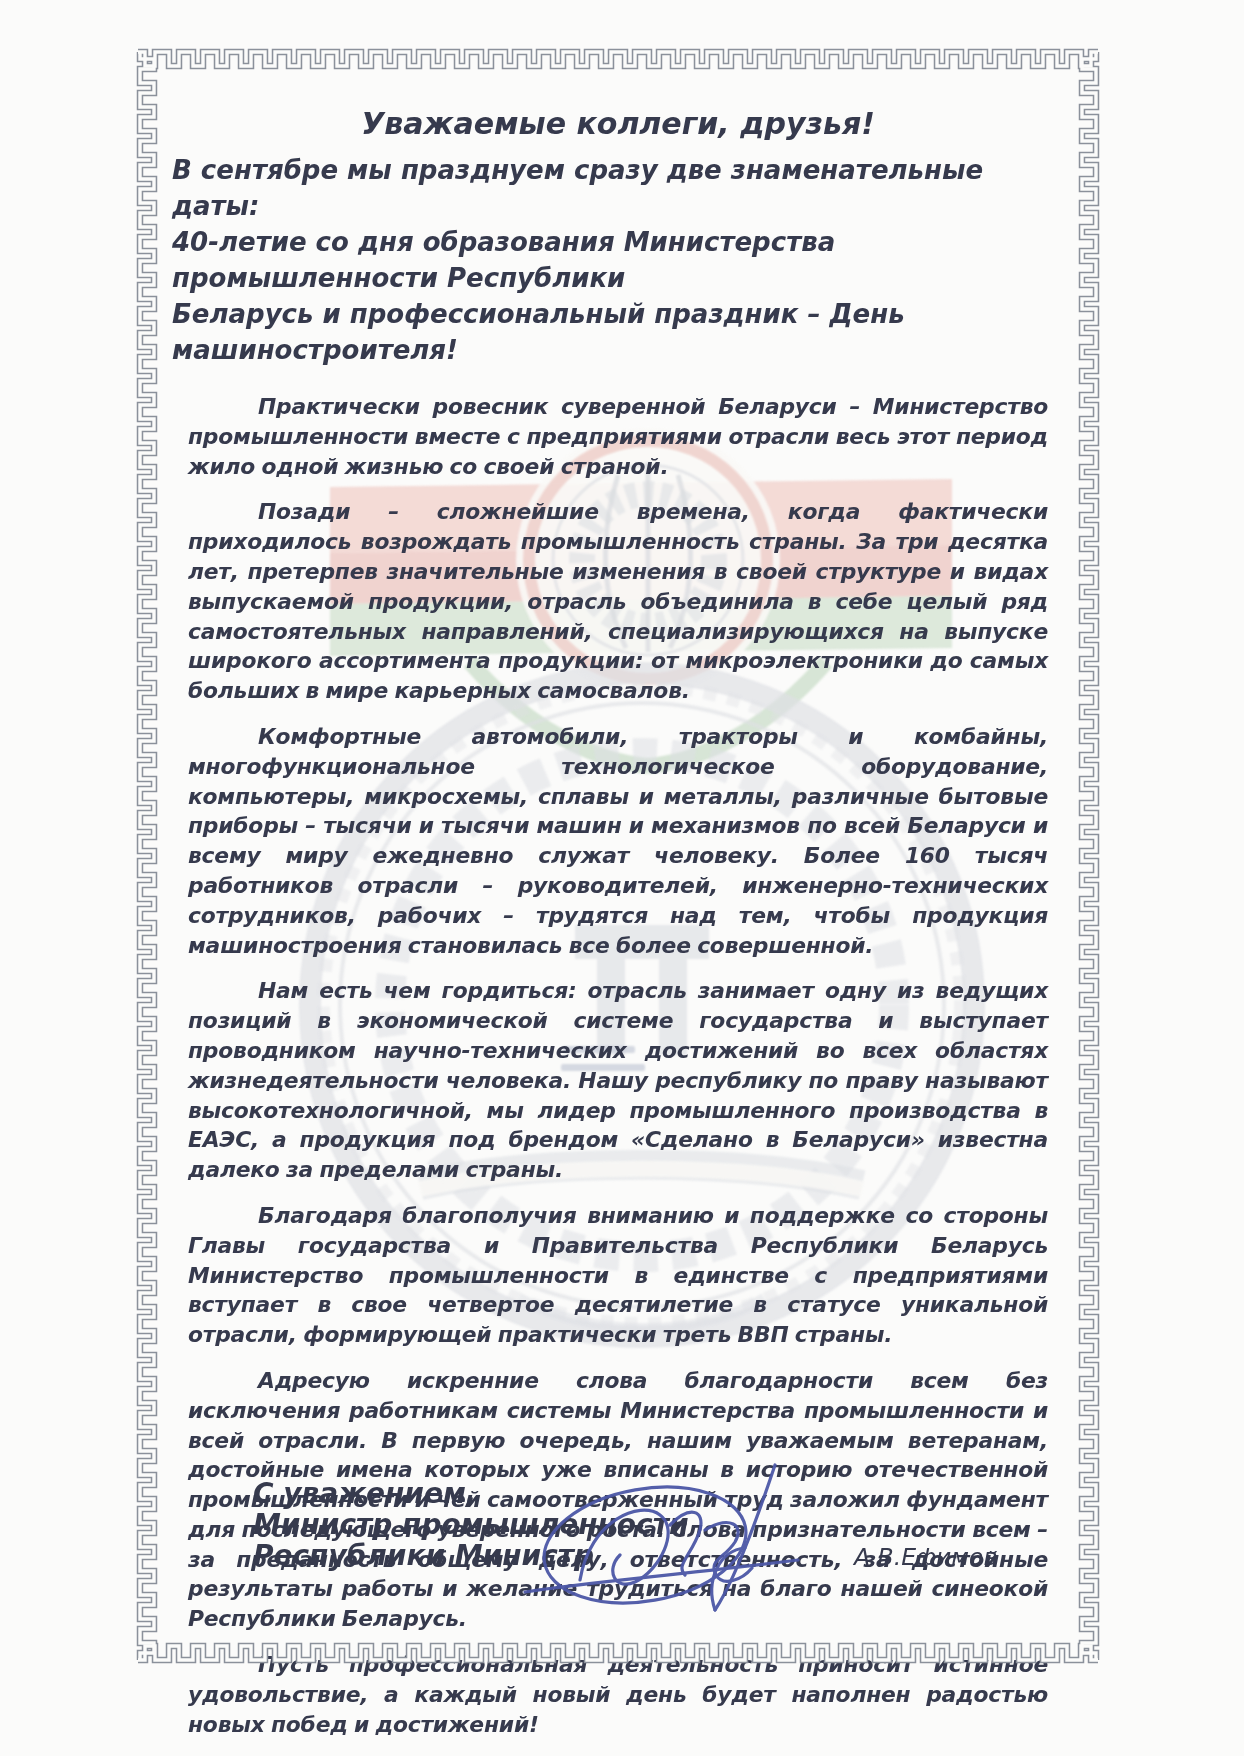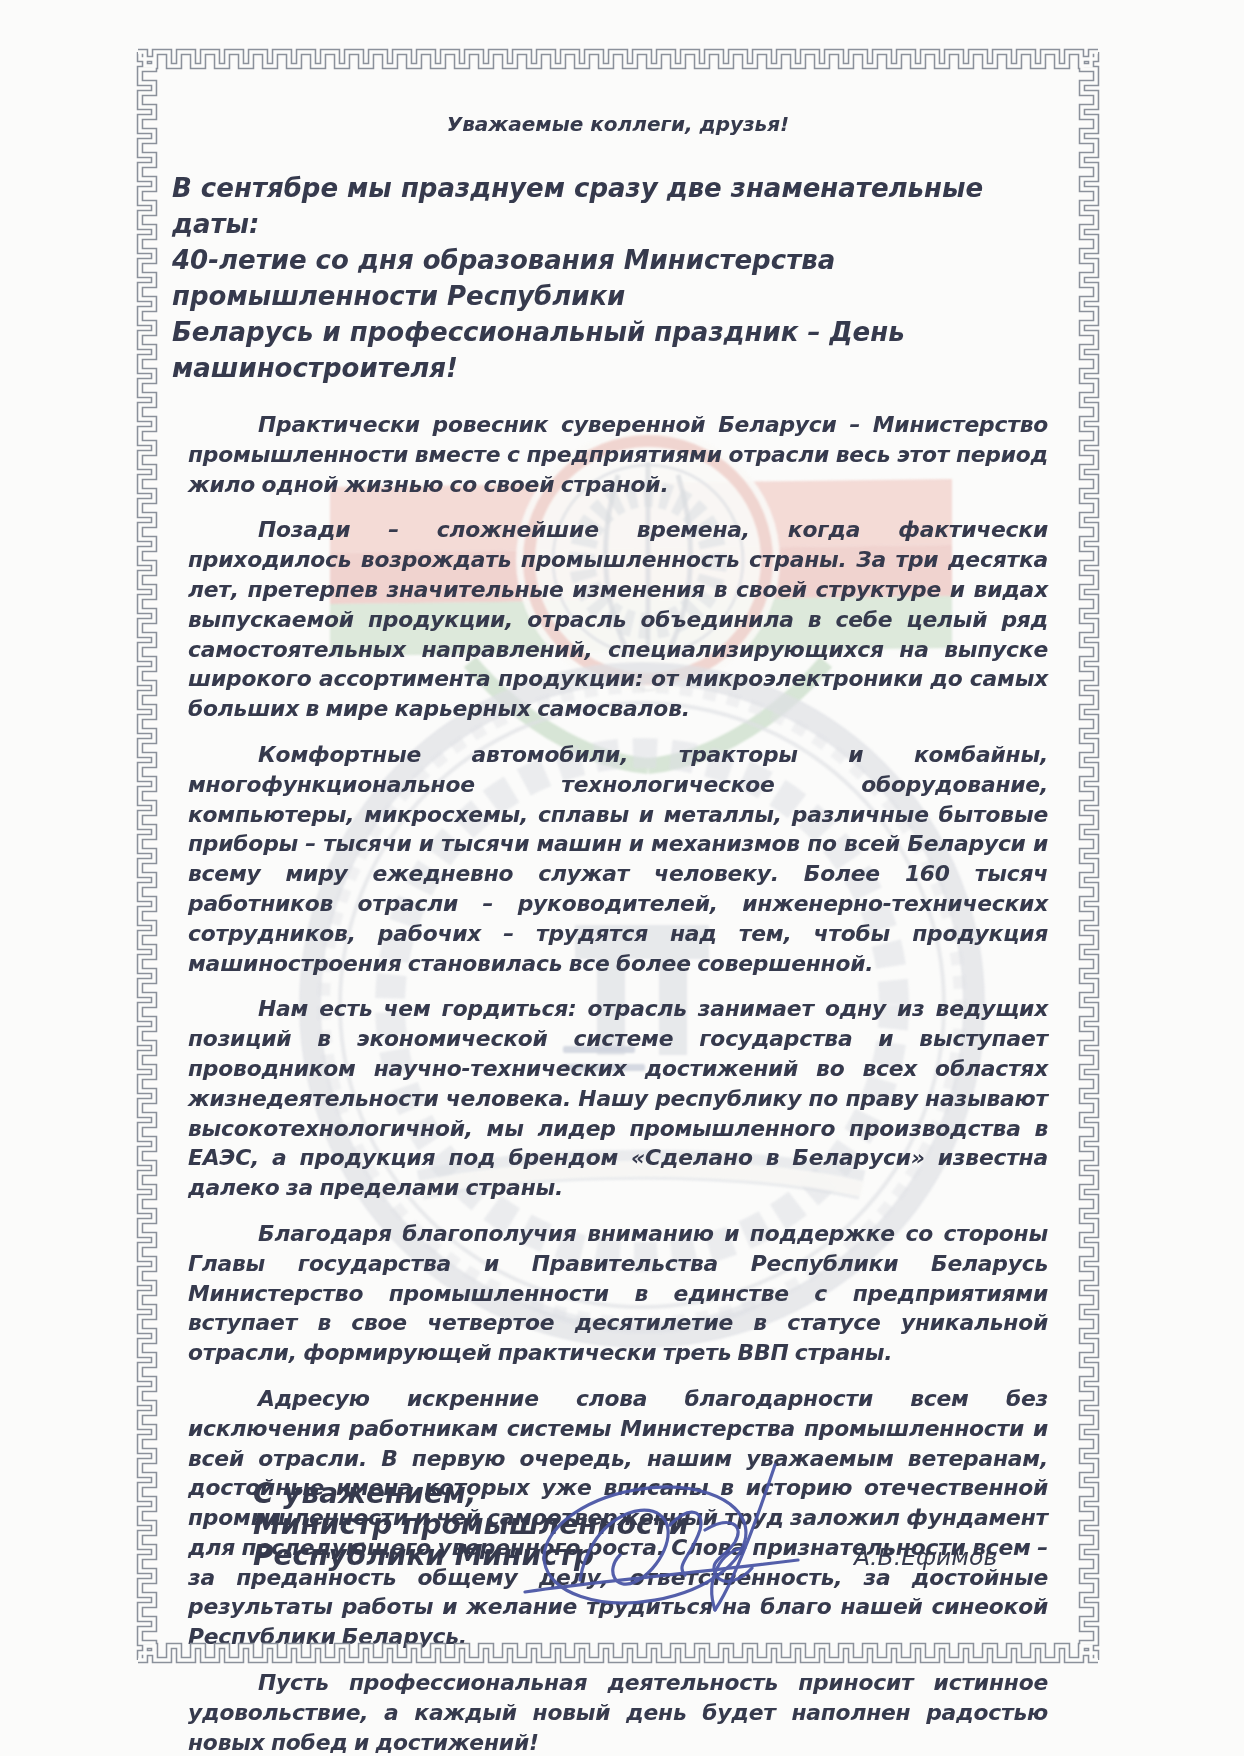--- a/index.html
+++ b/index.html
@@ -12,21 +12,21 @@
     font-family:"DejaVu Sans","Liberation Sans",sans-serif;
   }
   svg.layer{position:absolute; left:0; top:0; pointer-events:none;}
   #watermark{z-index:1; filter:blur(1.1px); opacity:.55;}
   #border-svg{z-index:6;}
   .text-block{
     position:absolute; z-index:3; left:172px; top:100px; width:892px;
     color:var(--ink); font-style:italic; font-weight:bold;
   }
   .salutation{
-    font-size:20px; line-height:32px; text-align:center; margin:8px 0 30px 0;
+    font-size:30px; line-height:32px; text-align:center; margin:8px 0 12px 0;
   }
   .intro{ text-align:left; font-size:26px; line-height:36px; margin:0 0 24px 0; }
   .body-paragraphs p.para, p.closing{
     margin:16px; font-size:21.8px; line-height:29.8px; letter-spacing:-.2px;
     word-spacing:-1px; text-align:justify; text-indent:70px;
   }
   p.closing{ text-align:left; }
   .signoff{
     position:absolute; z-index:3; left:253px; top:1478px;
     color:var(--ink); font-style:italic; font-weight:bold;

